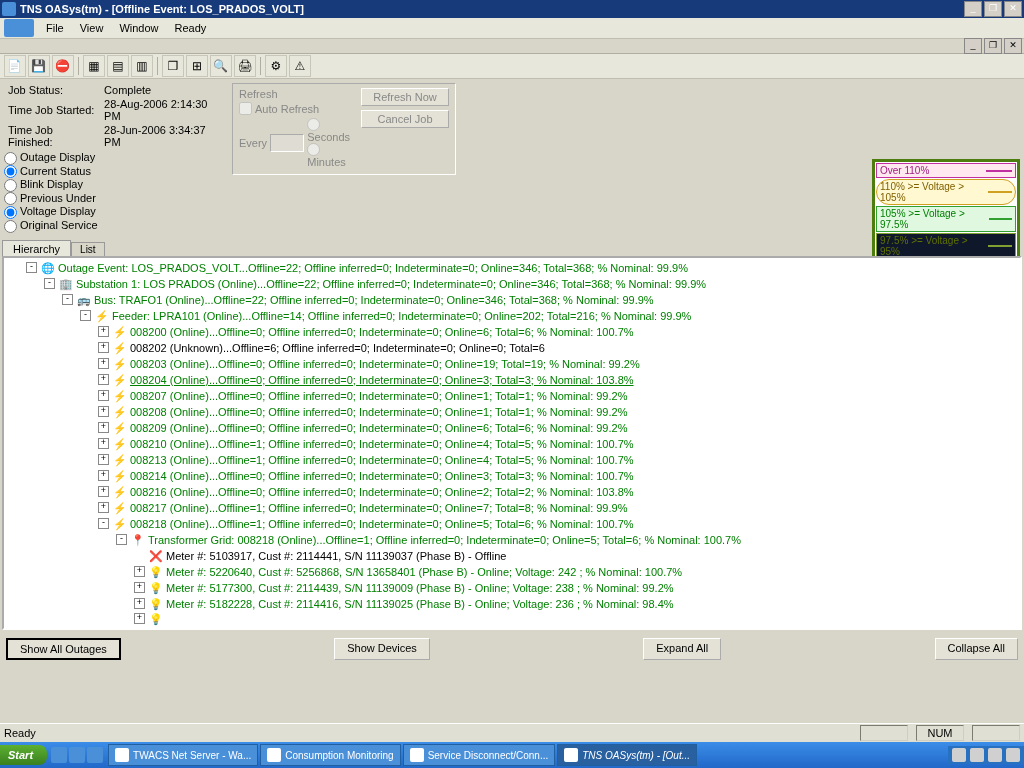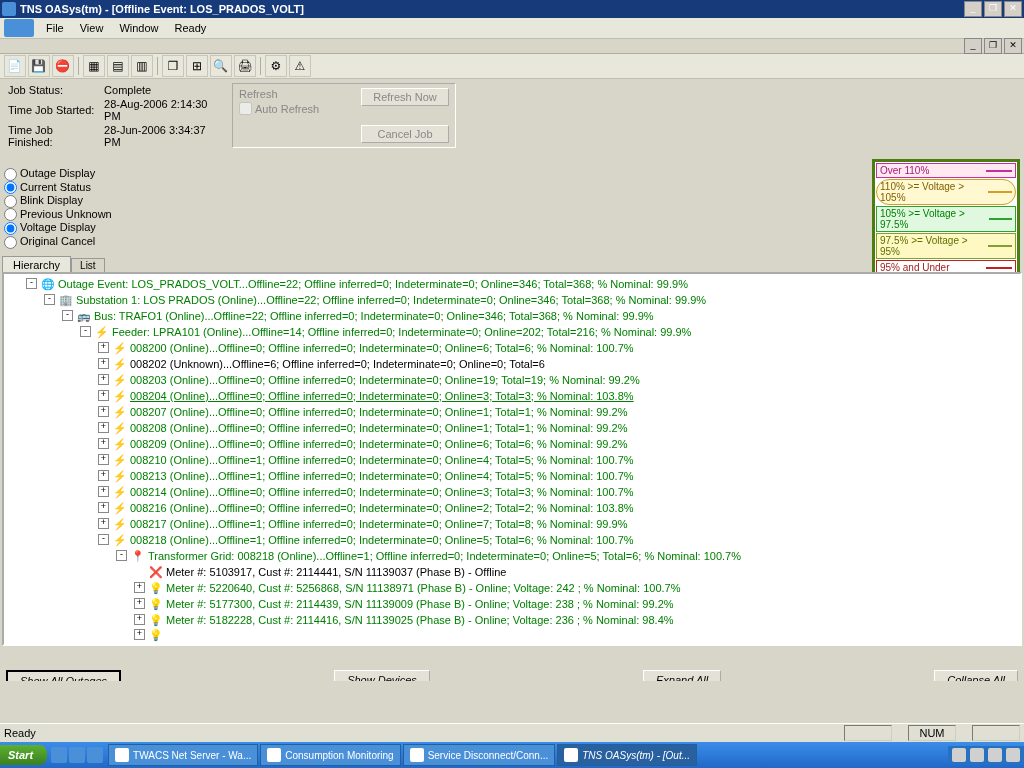--- a/index.html
+++ b/index.html
@@ -13,54 +13,54 @@
 .menubar span{padding:2px 8px;}
 .menubar .icon{width:14px;height:14px;background:#4a90d9;margin-right:4px;border-radius:2px;}
 .toolbar{background:#e8e7db;height:24px;display:flex;align-items:center;padding:0 4px;gap:2px;border-bottom:1px solid #c0beb0;}
 .tbtn{width:20px;height:20px;border:1px solid #c8c6b8;background:#e8e7db;display:flex;align-items:center;justify-content:center;font-size:12px;}
 .sep{width:1px;height:18px;background:#b0aea0;margin:0 2px;}
 .workarea{background:#d8d6c8;padding:2px;height:602px;box-sizing:border-box;}
 .info-row{display:flex;align-items:flex-start;gap:8px;padding:2px;}
 .info-left{width:220px;}
 .info-left table{border-collapse:collapse;}
 .info-left td{padding:1px 4px;}
-.radio-group{margin-top:18px;}
+.radio-group{margin-top:2px;}
 .radio-group label{display:inline-block;width:110px;}
 .refresh-box{border:1px inset #fff;padding:4px 6px;width:210px;position:relative;color:#888;background:#d8d6c8;}
 .refresh-box .row{display:flex;align-items:center;margin:2px 0;}
 .btn{background:#e4e2d6;border:1px outset #fff;padding:2px 8px;min-width:70px;text-align:center;color:#888;display:inline-block;}
 .legend{position:absolute;right:4px;top:80px;border:3px solid #4d7c0f;width:142px;background:#fff;}
 .legend-row{display:flex;align-items:center;justify-content:space-between;padding:1px 3px;border:1px solid;margin:1px;font-size:10px;}
 .l1{background:#ffe8f0;border-color:#c030a0;color:#a02080;}
 .l2{background:#fff8d0;border-color:#d0a020;color:#806000;border-radius:13px;}
 .l3{background:#e0f8e0;border-color:#30a030;color:#008000;}
-.l4{background:#fef9c3;border-color:#80a030;color:#607000;}
+.l4{background:#0f172a;border-color:#80a030;color:#607000;}
 .l5{background:#fff;border-color:#c02020;color:#a02020;}
 .legline{height:2px;width:26px;margin-left:4px;}
 .tabs{margin-top:4px;}
 .tab{display:inline-block;border:1px solid #999;border-bottom:none;padding:2px 10px;background:#e8e7db;position:relative;top:1px;}
 .tab.inactive{background:#d8d6c8;font-size:10px;padding:1px 8px;}
 .tree-container{border:2px inset #fff;background:#fff;height:370px;overflow-y:scroll;overflow-x:hidden;position:relative;}
 .tree{padding:2px;font-size:11px;line-height:16px;}
 .node{white-space:nowrap;display:flex;align-items:center;}
 .exp{display:inline-block;width:9px;height:9px;border:1px solid #888;text-align:center;line-height:7px;font-size:9px;margin-right:4px;background:#fff;}
 .ic{width:14px;height:14px;margin-right:3px;display:inline-block;text-align:center;font-size:11px;line-height:14px;}
 .globe{color:#3070c0;}
 .sub{color:#8b4513;}
 .bus{color:#c04040;}
 .feed{color:#8040c0;}
 .bolt{color:#f0b020;}
 .xfmr{color:#f0b020;}
 .meter{color:#f0c020;}
 .moff{color:#c02020;}
 .green{color:#008000;text-align:center;}
-.bottom-btns{display:flex;justify-content:space-between;padding:24px 4px;font-style:italic;}
+.bottom-btns{display:flex;justify-content:space-between;padding:8px 4px;}
 .bbtn{background:#e4e2d6;border:1px outset #fff;padding:3px 12px;}
 .statusbar{position:absolute;bottom:26px;left:0;right:0;height:18px;background:#e0dfd3;border-top:1px solid #fff;display:flex;align-items:center;padding:0 4px;justify-content:space-between;}
-.status-group{display:flex;gap:16px;}
+.status-group{display:flex;gap:8px;}
 .status-cell{border:1px inset #d0cec0;padding:1px 8px;min-width:30px;text-align:center;}
 .taskbar{position:absolute;bottom:0;left:0;right:0;height:26px;background:linear-gradient(#3a8de8,#2268c8);display:flex;align-items:center;}
 .start{background:linear-gradient(#5cb030,#3a8020);color:#fff;font-weight:bold;padding:4px 14px 4px 8px;border-radius:0 8px 8px 0;font-style:italic;}
 .task{background:#4a90d9;color:#fff;padding:3px 6px;margin:0 1px;border:1px solid #2060a0;display:flex;align-items:center;gap:4px;max-width:160px;overflow:hidden;white-space:nowrap;font-size:10px;}
 .task.active{background:#2860a0;font-style:italic;}
 .task .ti{width:14px;height:14px;background:#fff;border-radius:2px;}
 .tray{margin-left:auto;background:#2870c0;padding:2px 4px;display:flex;gap:4px;}
 .tray .ti{width:14px;height:14px;background:#d0d0d0;border-radius:2px;}
 .ql{display:flex;gap:2px;padding:0 4px;}
 .ql .ti{width:16px;height:16px;background:#4a90d9;border-radius:2px;}
@@ -129,35 +129,38 @@
 <tr>
               <td>Time Job Finished:</td>
               <td>28-Jun-2006 3:34:37 PM</td>
             </tr>
 </tbody>
         </table>
 <div class="radio-group">
 <label><input type="radio" name="d" style="">​<span>Outage Display</span></label>
 <label><input type="radio" name="s" checked="" style="">​<span>Current Status</span></label><br>
 <label><input type="radio" name="d" style="">​<span>Blink Display</span></label>
-<label><input type="radio" name="s" style="">​<span>Previous Unknown</span></label><br>
+<label><input type="radio" name="s" style="">​<span>Previous Under</span></label><br>
 <label><input type="radio" name="d" checked="" style="">​<span>Voltage Display</span></label>
-<label><input type="radio" name="s" style="">​<span>Original Cancel</span></label>
+<label><input type="radio" name="s" style="">​<span>Original Service</span></label>
 </div>
 </div>
 <div class="refresh-box">
 <div style="float:right;">
 <div class="btn">Refresh Now</div><br>
-<div class="btn" style="margin-top:19px;">Cancel Job</div>
+<div class="btn" style="margin-top:4px;">Cancel Job</div>
 </div>
 <div>Refresh</div>
 <div class="row">
           <input type="checkbox" disabled="" style="">
           <span>Auto Refresh</span>
         </div>
+<div class="row"><span>Every</span>&nbsp;<input type="text" disabled="" style="">&nbsp;
+<span><input type="radio" disabled="" style=""><span>Seconds</span><br><input type="radio" disabled="" style=""><span>Minutes</span></span>
+</div>
 </div>
 </div>
 
 <div class="legend">
 <div class="legend-row l1">
         <span>Over 110%</span>
         <span class="legline" style="background:#c030a0;"></span>
       </div>
 <div class="legend-row l2">
         <span>110% &gt;= Voltage &gt; 105%</span>
@@ -273,21 +276,21 @@
           <span class="green" style="">Transformer Grid: 008218  (Online)...Offline=1; Offline inferred=0; Indeterminate=0; Online=5; Total=6;  % Nominal: 100.7%</span>
         </div>
         <div class="node" style="padding-left: 128px;">
           <span style="display:inline-block;width:15px;"></span>
           <span class="ic moff">❌</span>
           <span class="" style="">Meter #: 5103917, Cust #: 2114441, S/N 11139037 (Phase B) - Offline</span>
         </div>
         <div class="node" style="padding-left: 128px;">
           <span class="exp">+</span>
           <span class="ic meter">💡</span>
-          <span class="green" style="">Meter #: 5220640, Cust #: 5256868, S/N 11138971 (Phase B) - Online; Voltage:   242  ; % Nominal: 100.7%</span>
+          <span class="green" style="">Meter #: 5220640, Cust #: 5256868, S/N 13658401 (Phase B) - Online; Voltage:   242  ; % Nominal: 100.7%</span>
         </div>
         <div class="node" style="padding-left: 128px;">
           <span class="exp">+</span>
           <span class="ic meter">💡</span>
           <span class="green" style="">Meter #: 5177300, Cust #: 2114439, S/N 11139009 (Phase B) - Online; Voltage:   238  ; % Nominal: 99.2%</span>
         </div>
         <div class="node" style="padding-left: 128px;">
           <span class="exp">+</span>
           <span class="ic meter">💡</span>
           <span class="green" style="">Meter #: 5182228, Cust #: 2114416, S/N 11139025 (Phase B) - Online; Voltage:   236  ; % Nominal: 98.4%</span>

